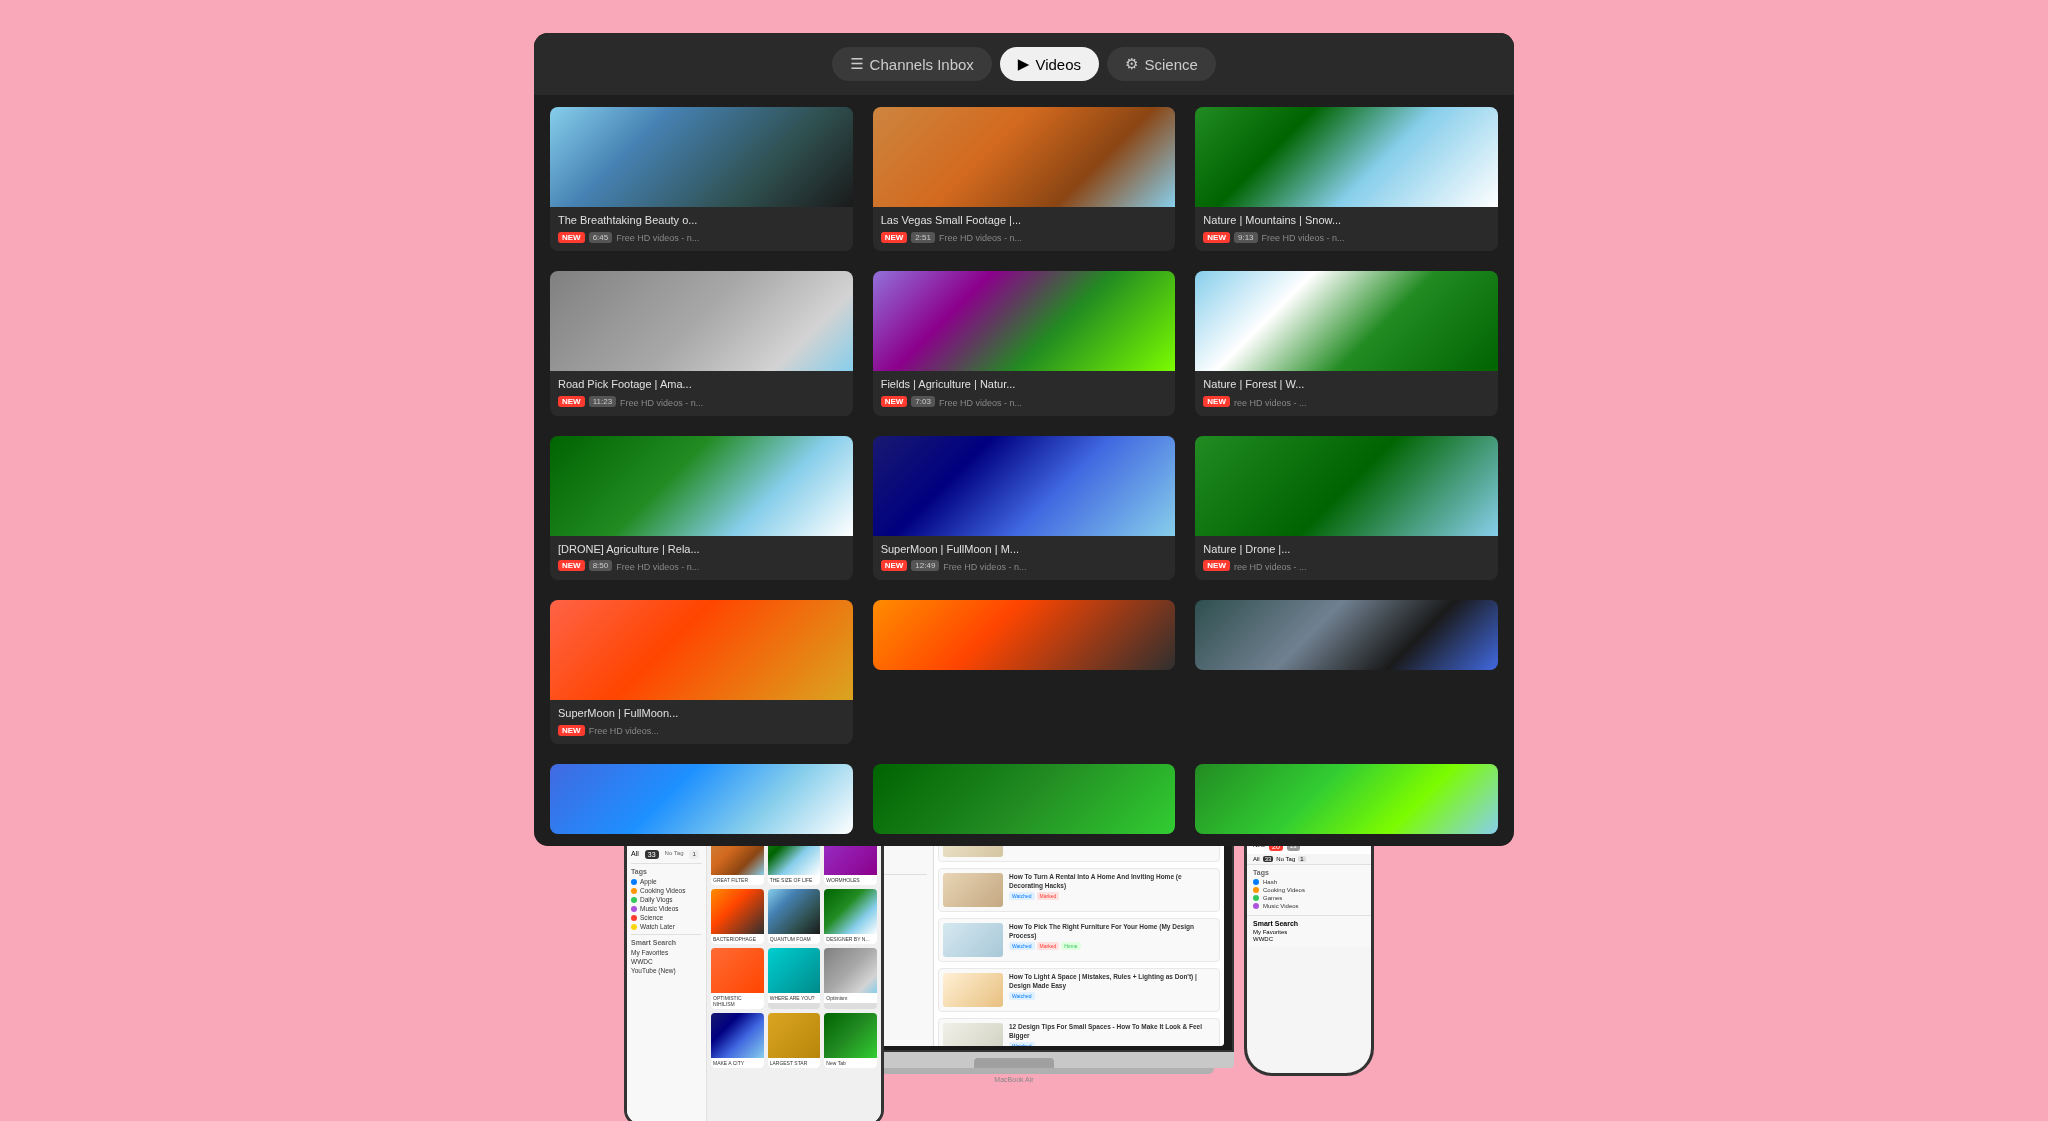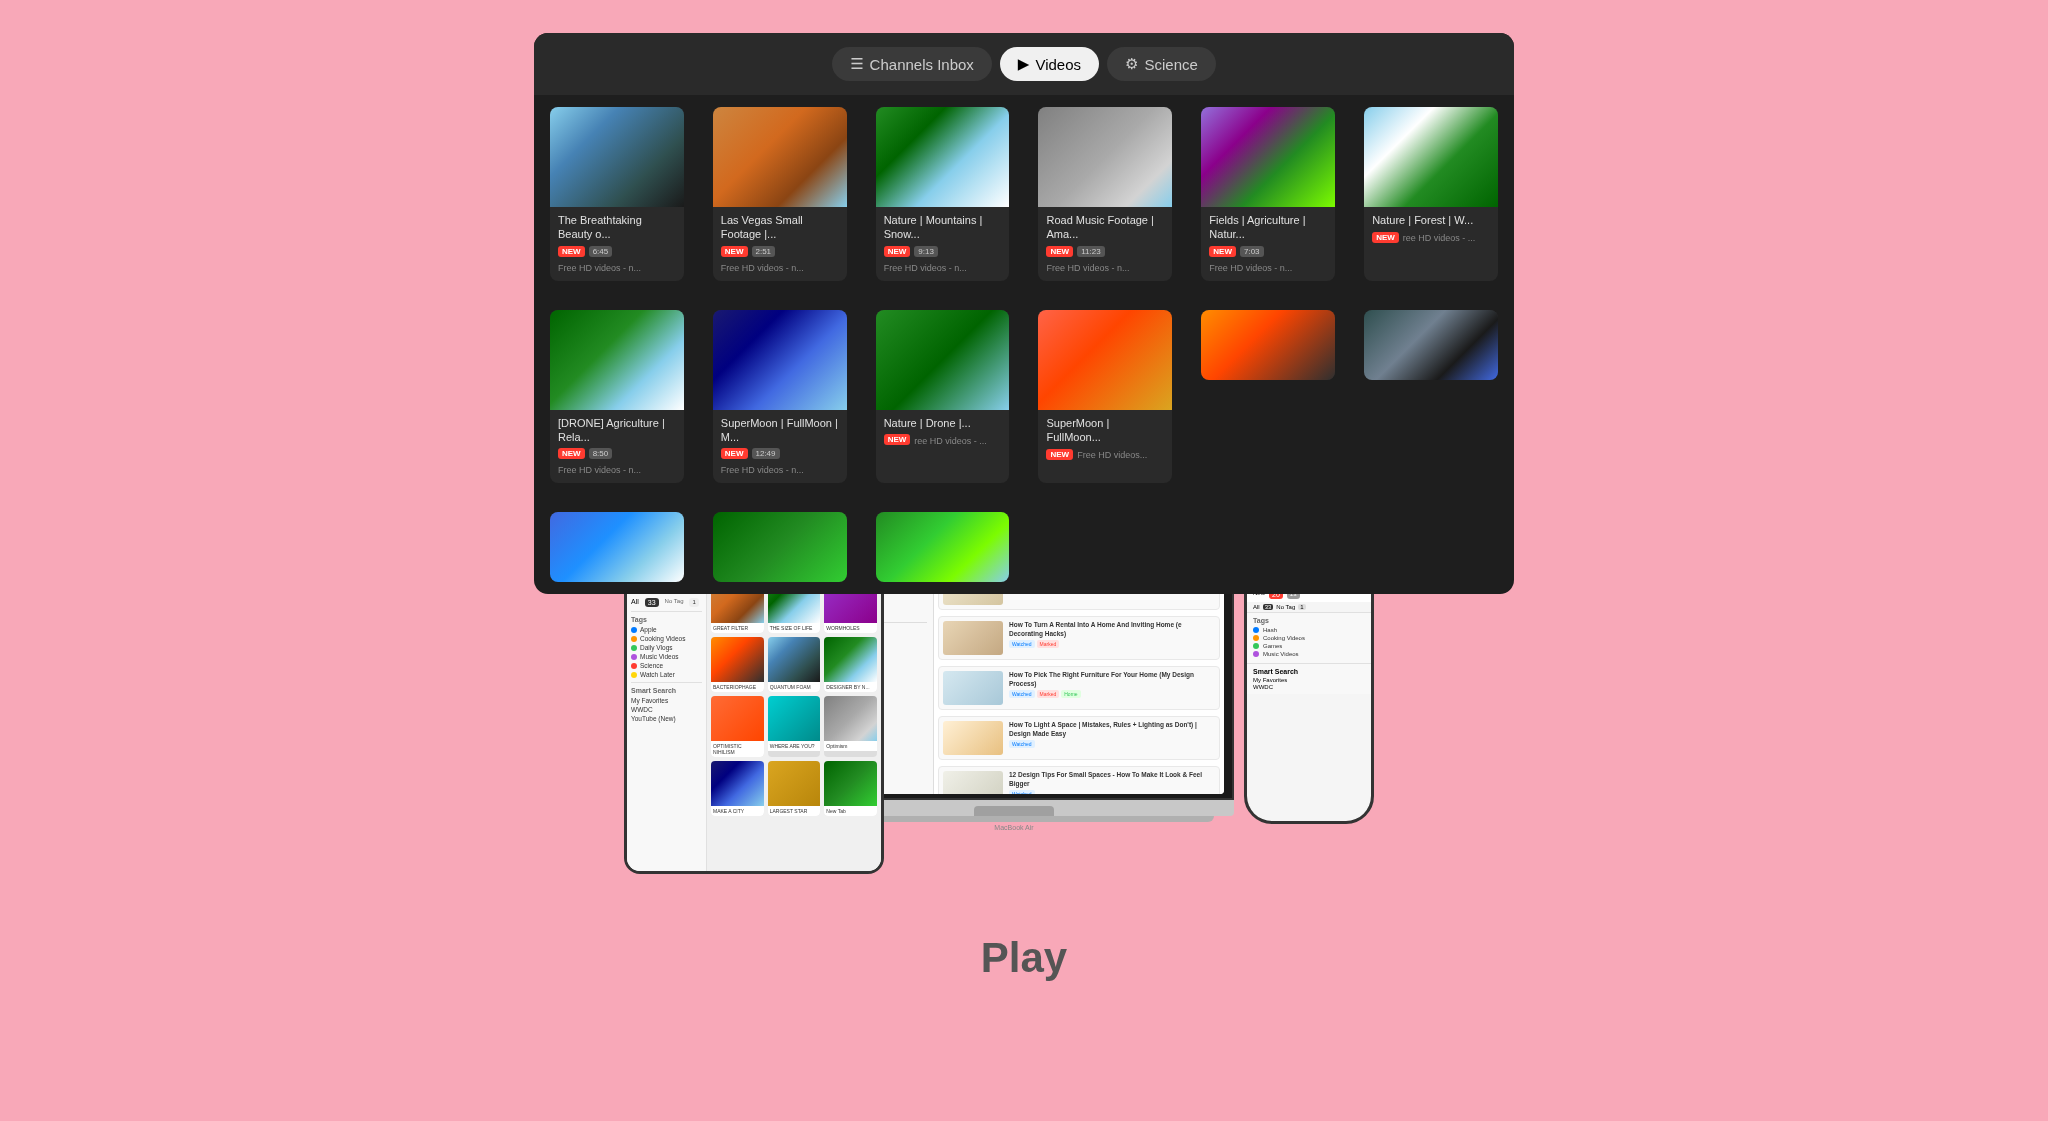--- a/index.html
+++ b/index.html
@@ -59,22 +59,22 @@
       color: #ccc;
     }
 
     .nav-btn.settings {
       background: #3a3a3a;
       color: #ccc;
     }
 
     .videos-grid {
       display: grid;
-      grid-template-columns: repeat(6, 1fr);
-      gap: 29px;
+      grid-template-columns: repeat(3, 1fr);
+      gap: 20px;
       padding: 12px 16px;
     }
 
     .video-card {
       background: #2a2a2a;
       border-radius: 8px;
       overflow: hidden;
       cursor: pointer;
     }
 
@@ -633,21 +633,21 @@
             <span class="badge-new">NEW</span>
             <span class="duration-badge">9:13</span>
             <span class="video-sub">Free HD videos - n...</span>
           </div>
         </div>
       </div>
 
       <div class="video-card">
         <div class="video-thumb thumb-4"></div>
         <div class="video-info">
-          <div class="video-title">Road Music Footage | Ama...</div>
+          <div class="video-title">Road Pick Footage | Ama...</div>
           <div class="video-meta">
             <span class="badge-new">NEW</span>
             <span class="duration-badge">11:23</span>
             <span class="video-sub">Free HD videos - n...</span>
           </div>
         </div>
       </div>
 
       <div class="video-card">
         <div class="video-thumb thumb-5"></div>

